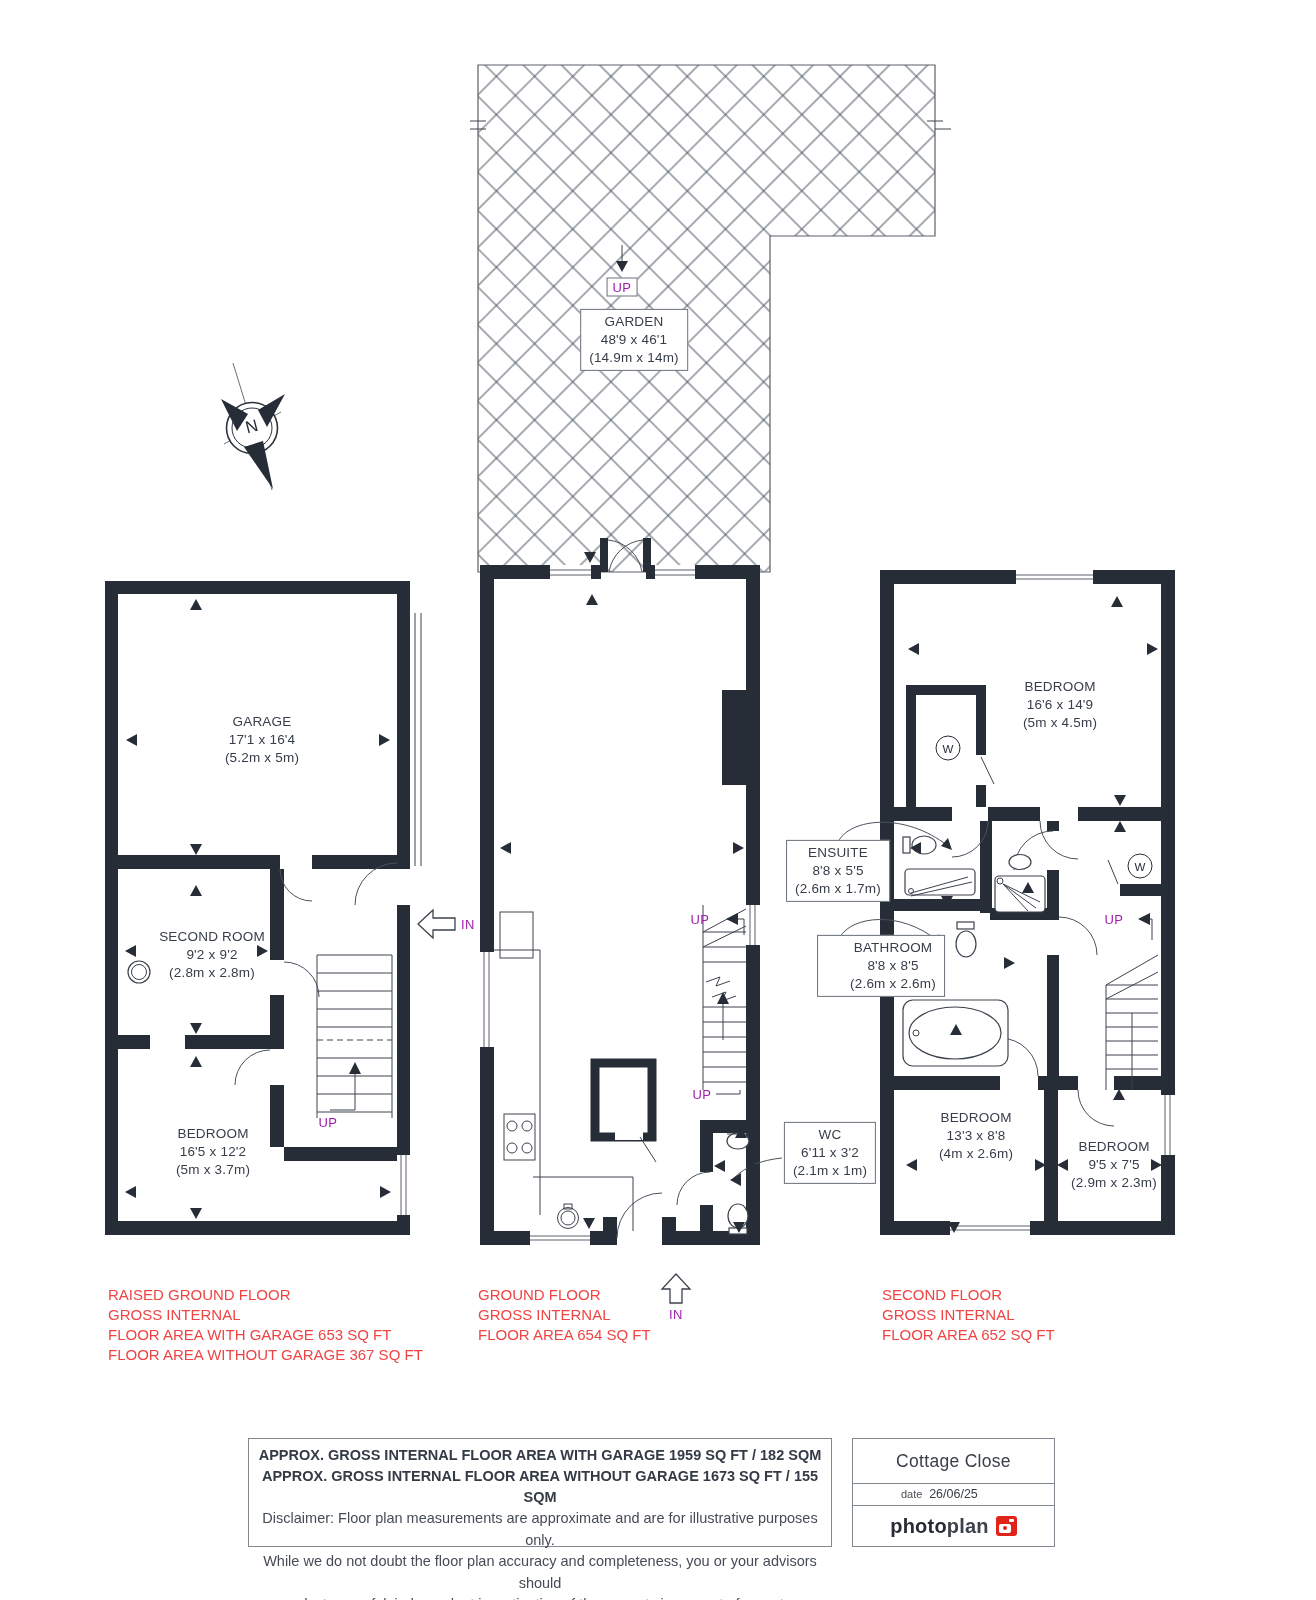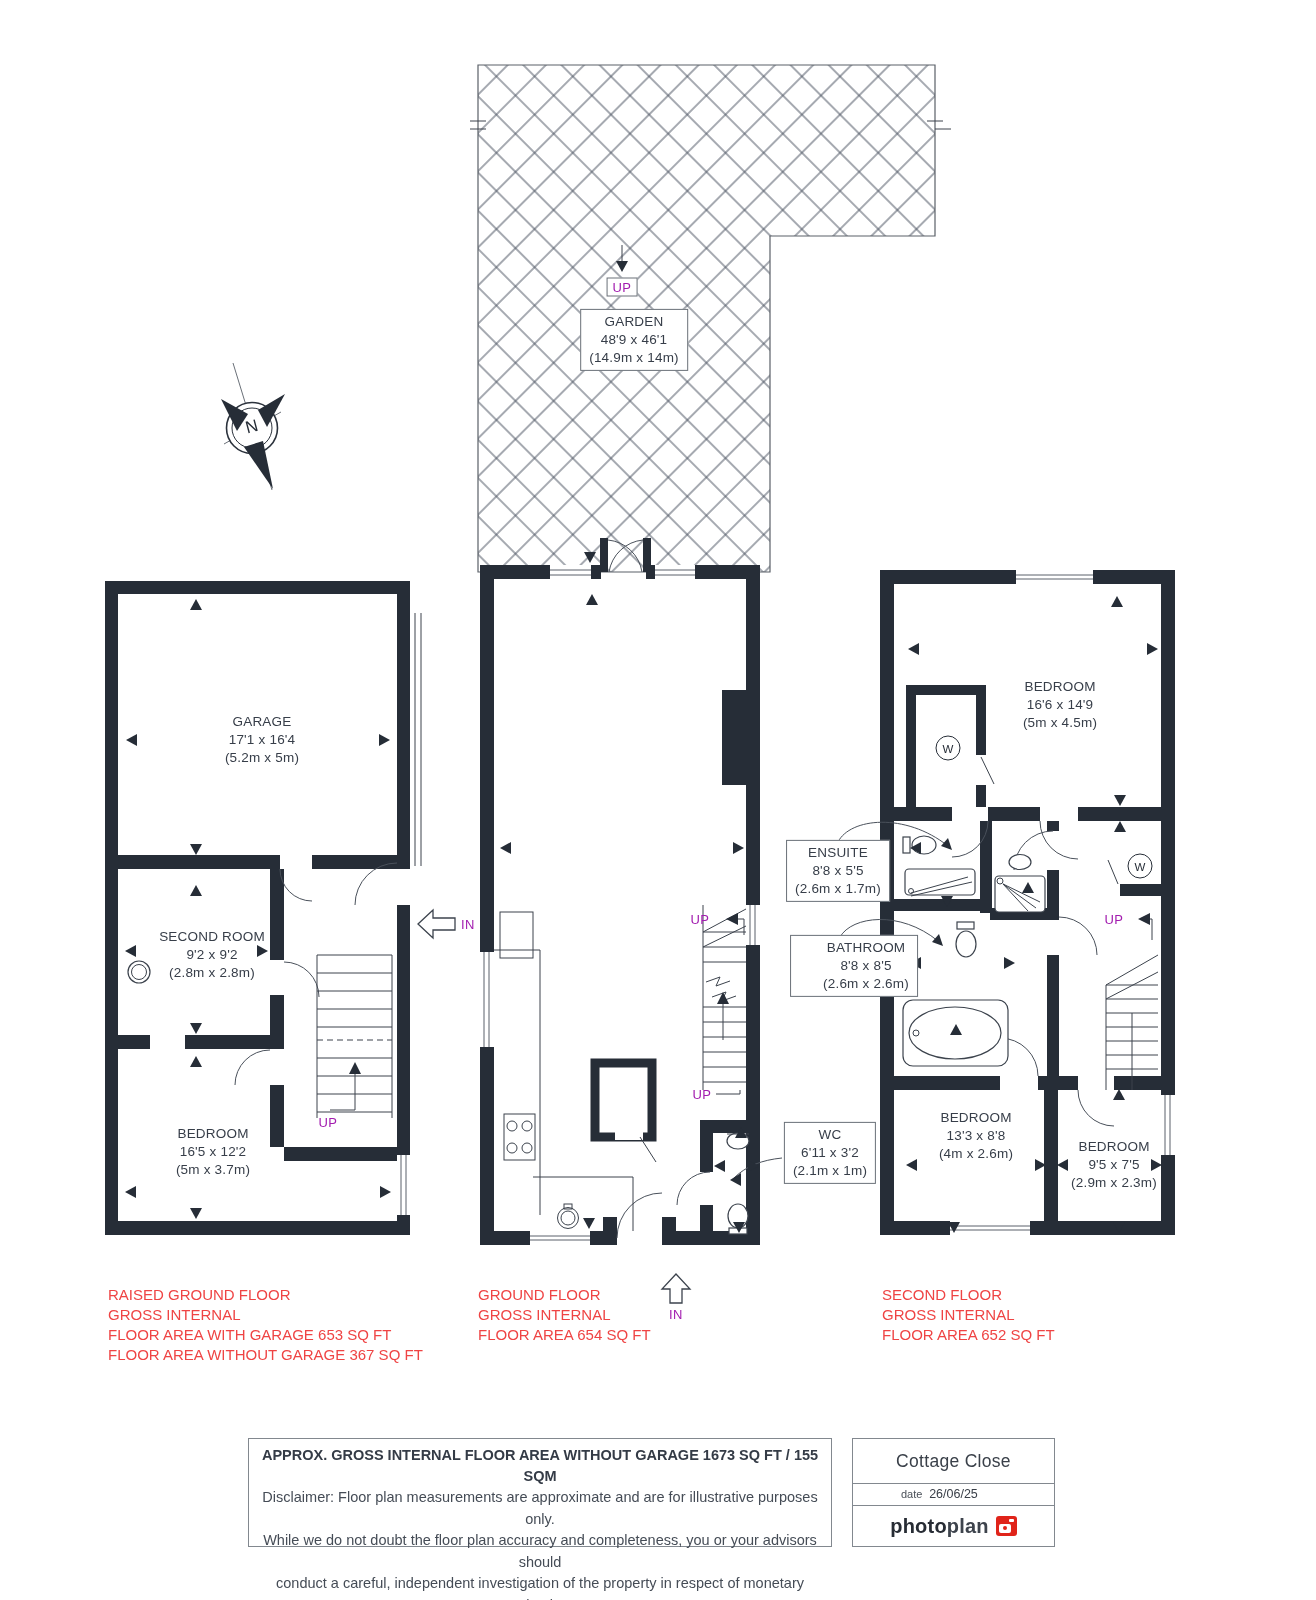--- a/index.html
+++ b/index.html
@@ -352,21 +352,21 @@
 <div class="lbl" style="left:1060px;top:705px;">
   <div>BEDROOM</div>
   <div>16'6 x 14'9</div>
   <div>(5m x 4.5m)</div>
 </div>
 <div class="lbl boxed" style="left:838px;top:871px;">
   <div>ENSUITE</div>
   <div>8'8 x 5'5</div>
   <div>(2.6m x 1.7m)</div>
 </div>
-<div class="lbl boxed" style="left:854px;top:966px;padding-left:32px;">
+<div class="lbl boxed" style="left:881px;top:966px;padding-left:32px;">
   <div>BATHROOM</div>
   <div>8'8 x 8'5</div>
   <div>(2.6m x 2.6m)</div>
 </div>
 <div class="lbl" style="left:976px;top:1136px;">
   <div>BEDROOM</div>
   <div>13'3 x 8'8</div>
   <div>(4m x 2.6m)</div>
 </div>
 <div class="lbl" style="left:1114px;top:1165px;">
@@ -389,20 +389,21 @@
   <div>GROSS INTERNAL</div>
   <div>FLOOR AREA 654 SQ FT</div>
 </div>
 <div class="cap" style="left:882px;top:1285px;">
   <div>SECOND FLOOR</div>
   <div>GROSS INTERNAL</div>
   <div>FLOOR AREA 652 SQ FT</div>
 </div>
 
 <div class="bigbox">
+  <div class="b">APPROX. GROSS INTERNAL FLOOR AREA WITH GARAGE 1959 SQ FT / 182 SQM</div>
   <div class="b">APPROX. GROSS INTERNAL FLOOR AREA WITHOUT GARAGE 1673 SQ FT / 155 SQM</div>
   <div class="d">Disclaimer: Floor plan measurements are approximate and are for illustrative purposes only.</div>
   <div class="d">While we do not doubt the floor plan accuracy and completeness, you or your advisors should</div>
   <div class="d">conduct a careful, independent investigation of the property in respect of monetary valuation</div>
 </div>
 
 <div class="titlebox">
   <div class="trow">Cottage Close</div>
   <div class="drow">
     <span class="dlabel">date</span>

